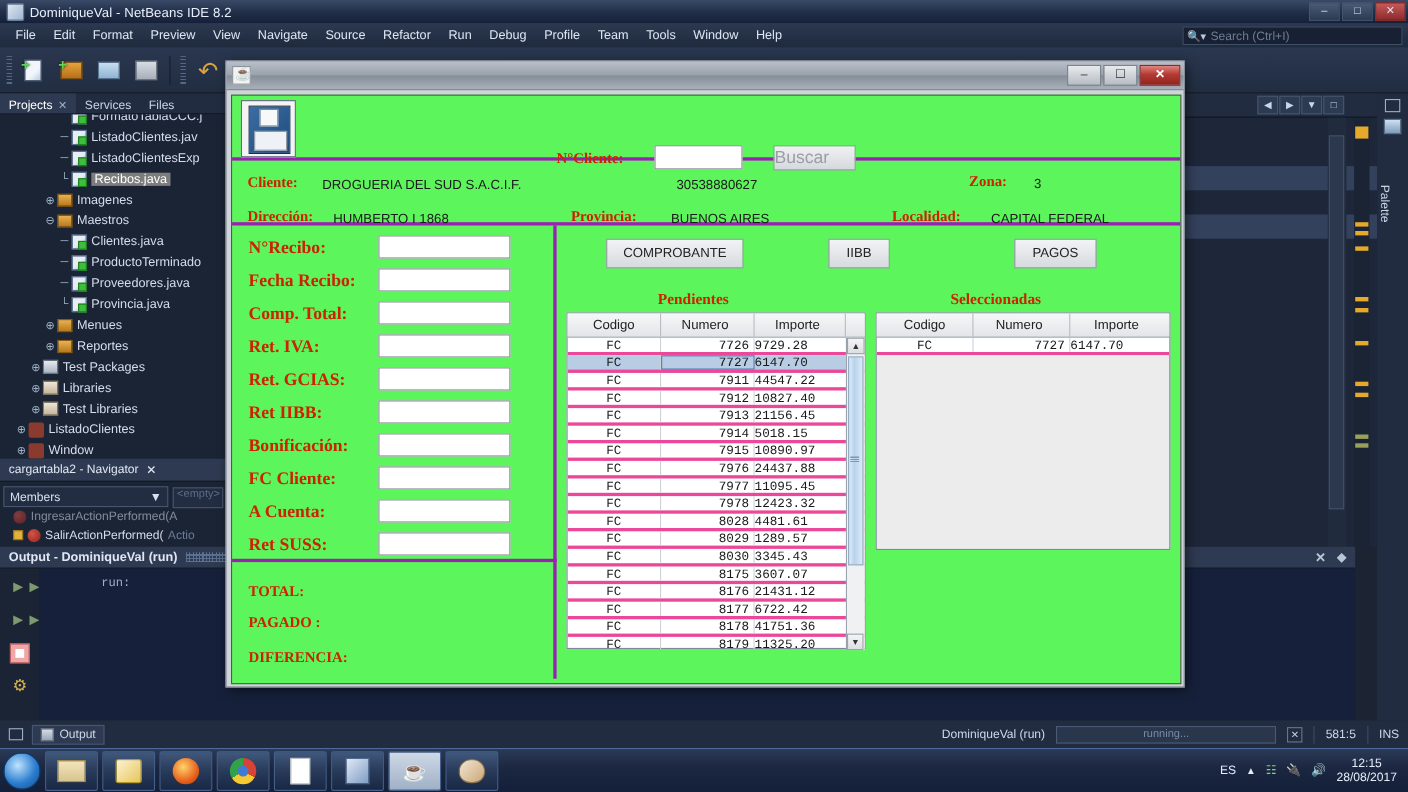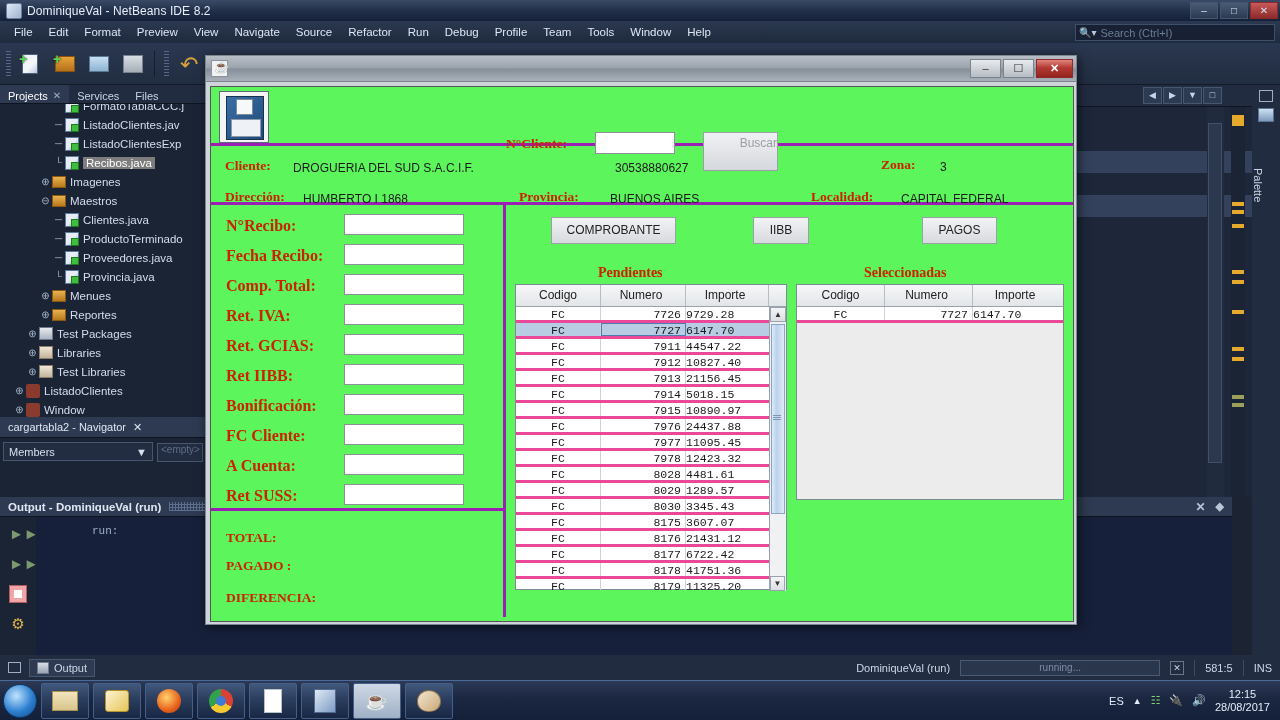--- a/index.html
+++ b/index.html
@@ -174,23 +174,23 @@
   .fl-in { position:absolute; left:6px; top:4px; width:38px; height:44px;
            background: linear-gradient(135deg,#3b6ea5,#1f4a7a); border:1px solid #14314f;}
   .fl-shut { position:absolute; left:9px; top:2px; width:17px; height:16px; background:#f6f8fa; border:1px solid #7b8a9a;}
   .fl-lbl { position:absolute; left:4px; bottom:2px; width:30px; height:18px; background:#eef2f6; border:1px solid #8c98a6;}
 
   .lbl-red { color:#cc2200; font-family:"Liberation Serif", serif; font-weight:bold; }
 
   .ncli-label { position:absolute; left:295px; top:49px; font-size:13.5px; }
   .ncli-input { position:absolute; left:384px; top:45px; width:80px; height:22px;
                 background:#fff; border:1px solid #8b9099; }
-  .buscar-btn { position:absolute; left:492px; top:45px; width:75px; height:39px;
+  .buscar-btn { position:absolute; left:492px; top:45px; width:75px; height:23px;
                 background: linear-gradient(180deg,#f0f1f3,#d5d8dd); border:1px solid #9aa0a8;
-                color:#9a9ea5; font-size:12px; text-align:right; line-height:21px; }
+                color:#9a9ea5; font-size:16px; text-align:left; line-height:21px; }
 
   .cli-zone { position:relative; height:59px; border-bottom:3px solid #9b1fb5; }
   .cz-label { position:absolute; font-size:13.5px; }
   .cz-val { position:absolute; font-size:12px; color:#1a1a1a; }
 
   .main-zone { position:relative; height:412px; display:flex; }
   .left-panel { width:295px; position:relative; border-right:3px solid #9b1fb5; }
   .form-row { position:relative; height:30px; }
   .form-lbl { position:absolute; left:15px; top:4px; font-size:16px; white-space:nowrap;}
   .form-inp { position:absolute; left:133px; top:1px; width:120px; height:21px;
@@ -443,20 +443,32 @@
   <div class="navigator">
     <div class="nav-tab">
       <span>cargartabla2 - Navigator</span>
       <span>✕</span>
     </div>
     <div class="nav-combo">
       <span>Members</span>
       <span>▼</span>
     </div>
     <div class="nav-empty">&lt;empty&gt;</div>
+    <div class="nav-rows">
+      <div class="nav-row" style="opacity:.55;margin-top:-4px">
+        <span class="ic-meth"></span>
+        <span>IngresarActionPerformed(A</span>
+      </div>
+      <div class="nav-row">
+        <span class="ic-lock"></span>
+        <span class="ic-meth"></span>
+        <span>SalirActionPerformed(</span>
+          <span style="color:#6a7b93">Actio</span>
+      </div>
+    </div>
   </div>
 
   <div class="output">
     <div class="output-tab">
       <span>Output - DominiqueVal (run)</span>
       <span class="out-grip"></span>
       <span class="out-close">✕</span>
       <span style="margin-left:10px;color:#b9c6d8;font-size:11px">◆</span>
     </div>
     <div class="out-body">

